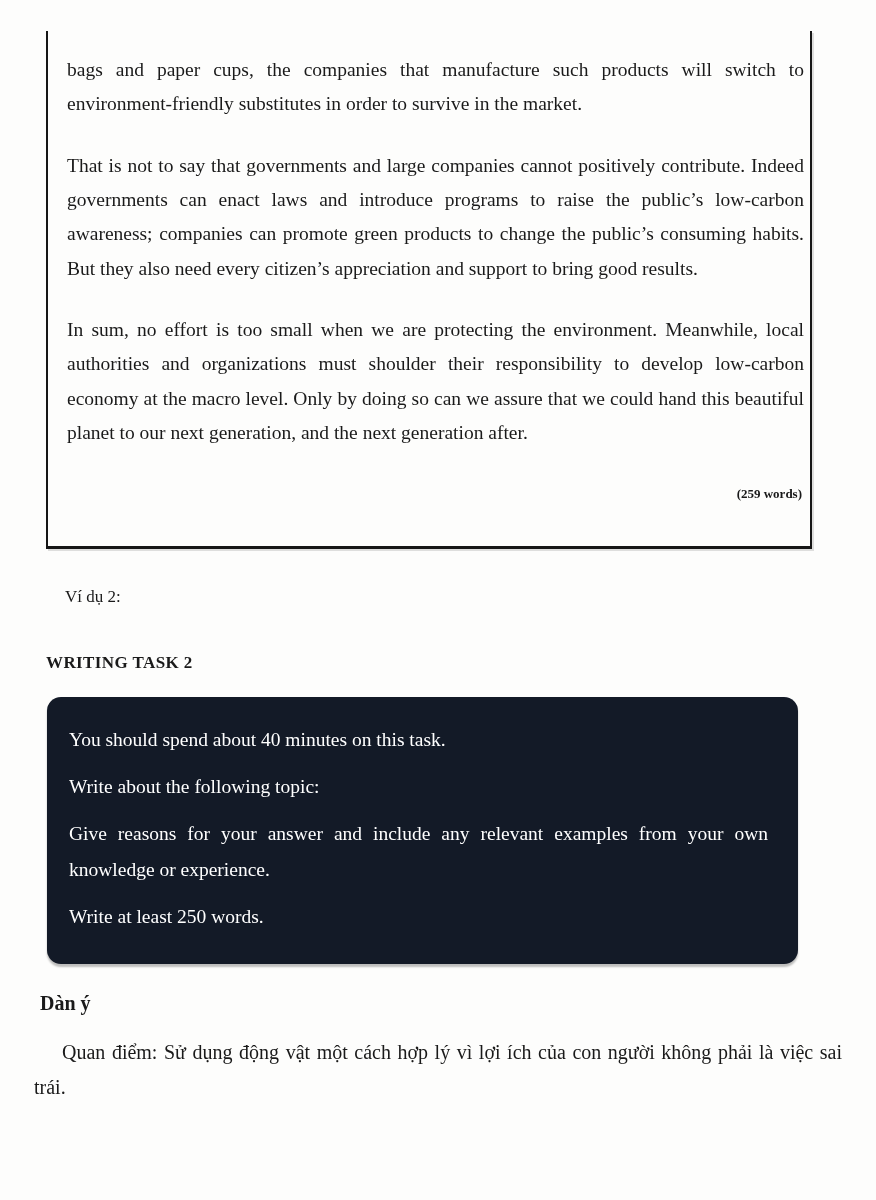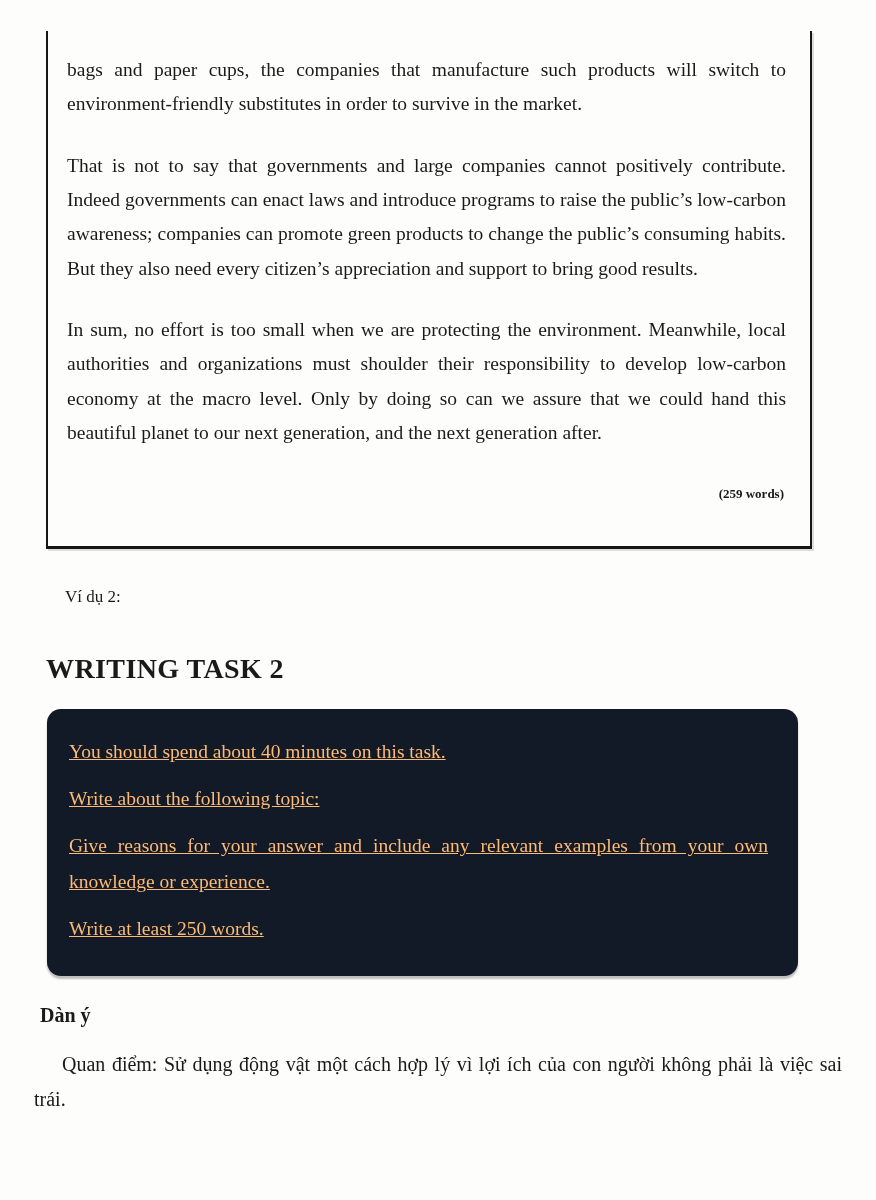--- a/index.html
+++ b/index.html
@@ -21,42 +21,42 @@
   }
   
   .essay-box {
     box-sizing: border-box;
     margin: 31px 0 0 12px;
     width: 766px;
     border-left: 2px solid #161616;
     border-right: 2px solid #161616;
     border-bottom: 3px solid #161616;
     box-shadow: 2px 2px 0 rgba(0,0,0,0.12);
-    padding: 22px 24px 16px 19px;
+    padding: 22px 6px 16px 19px;
   }
   .essay-p {
     margin: 0 0 27px 0;
     font-size: 19.5px;
     line-height: 1.76;
     text-align: justify;
   }
   .word-count {
     margin: 36px 2px 28px 0;
     font-size: 13px;
     font-weight: bold;
     text-align: right;
   }
   
   .example-label {
     margin: 38px 0 0 31px;
     font-size: 17px;
   }
   .task-heading {
     margin: 46px 0 0 12px;
-    font-size: 28px;
+    font-size: 17px;
     font-weight: bold;
     letter-spacing: 0.4px;
   }
   
   .task-box {
     box-sizing: border-box;
     margin: 24px 0 0 13px;
     width: 751px;
     border-radius: 14px;
     padding: 14px 30px 18px 22px;
@@ -94,21 +94,21 @@
     <p class="essay-p">bags and paper cups, the companies that manufacture such products will switch to environment-friendly substitutes in order to survive in the market.</p>
     <p class="essay-p">That is not to say that governments and large companies cannot positively contribute. Indeed governments can enact laws and introduce programs to raise the public’s low-carbon awareness; companies can promote green products to change the public’s consuming habits. But they also need every citizen’s appreciation and support to bring good results.</p>
     <p class="essay-p">In sum, no effort is too small when we are protecting the environment. Meanwhile, local authorities and organizations must shoulder their responsibility to develop low-carbon economy at the macro level. Only by doing so can we assure that we could hand this beautiful planet to our next generation, and the next generation after.</p>
     <p class="word-count">(259 words)</p>
   </div>
 
   <p class="example-label">Ví dụ 2:</p>
 
   <h2 class="task-heading">WRITING TASK 2</h2>
 
-  <div class="task-box" style="background: rgb(19, 26, 39); color: #fdba74; text-decoration: underline;">
+  <div class="task-box" style="background: rgb(19, 26, 39); color: #ffffff;">
     <p>You should spend about 40 minutes on this task.</p>
     <p>Write about the following topic:</p>
     <p>Give reasons for your answer and include any relevant examples from your own knowledge or experience.</p>
     <p>Write at least 250 words.</p>
   </div>
 
   <h3 class="outline-heading">Dàn ý</h3>
 
   <p class="vn-p"><b>Quan điểm:</b><span> Sử dụng động vật một cách hợp lý vì lợi ích của con người không phải là việc sai trái.</span></p>
 

